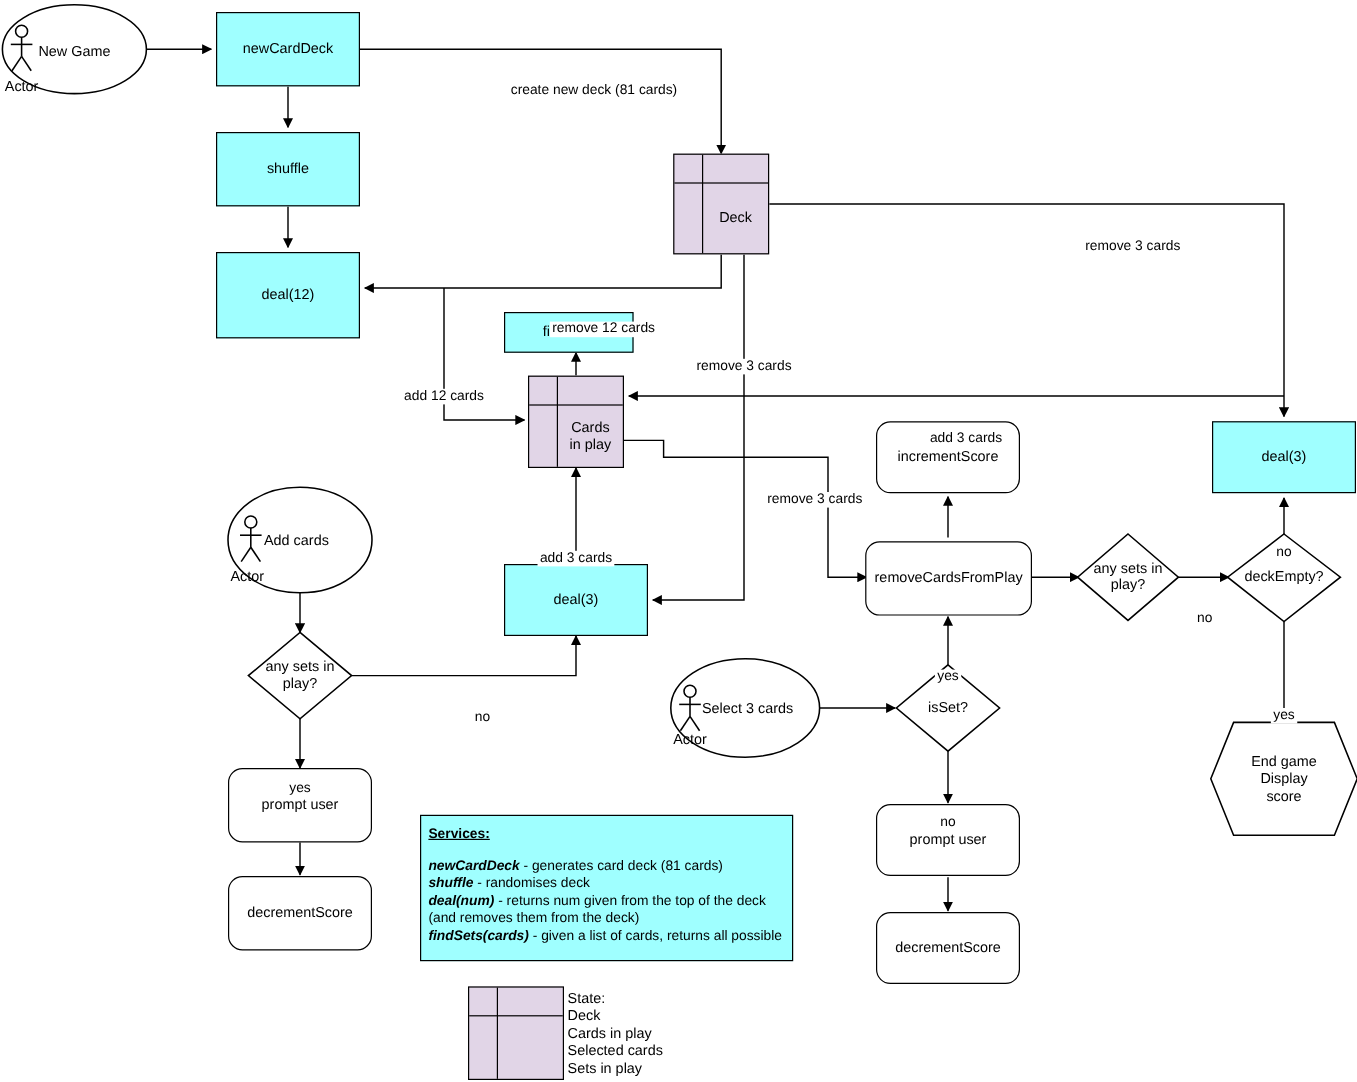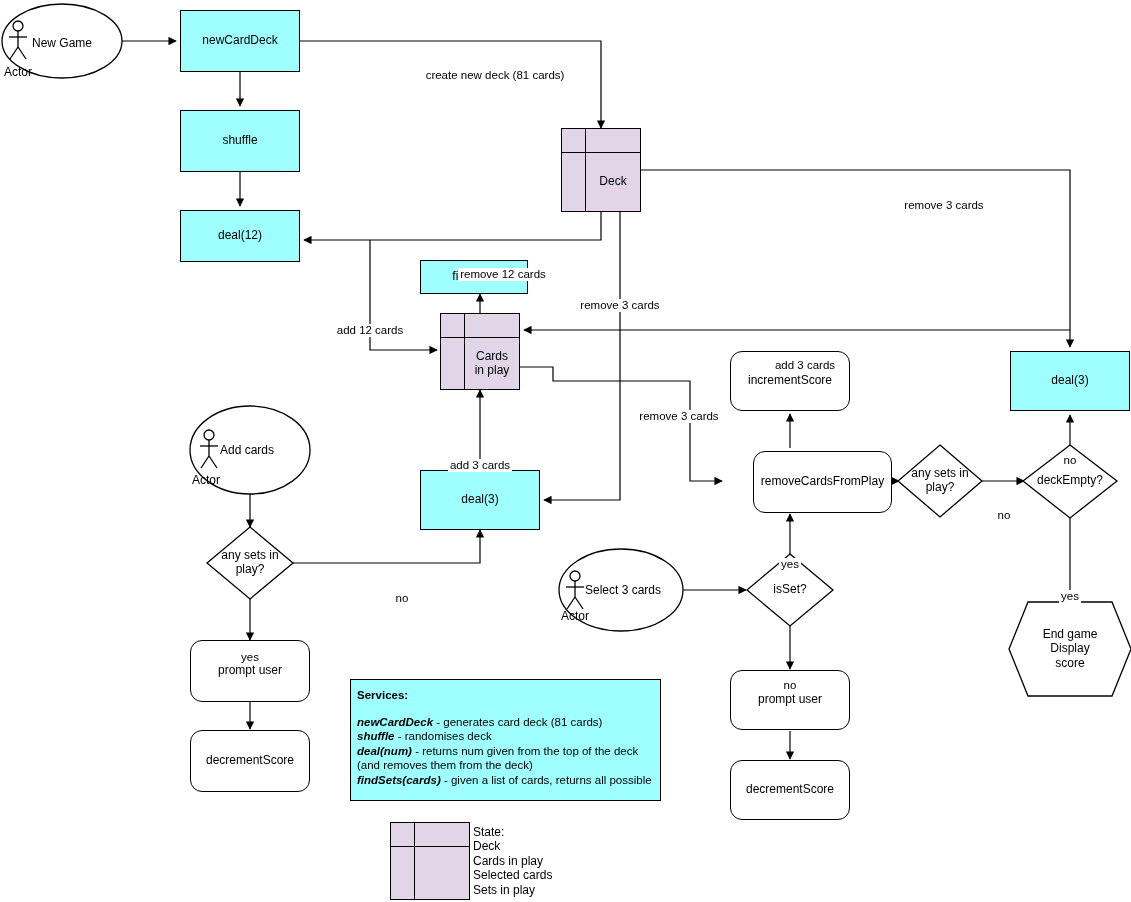--- a/index.html
+++ b/index.html
@@ -137,20 +137,21 @@
     background: #9FFFFF;
     border: 1.3px solid #000000;
     box-sizing: border-box;
     padding: 8px 6px 4px 6px;
     font-size: 11.5px;
     line-height: 1.27;
     color: #000000;
   }
   #services-box .svc-title {
     font-weight: bold;
+    text-decoration: underline;
     margin-bottom: 12px;
   }
   #services-box .svc-line b {
     font-style: italic;
   }
   #state-legend-text {
     position: absolute;
     left: 473px;
     top: 825px;
     font-size: 12px;
@@ -269,21 +270,21 @@
 
   <div class="usecase" style="left:559px; top:549px; width:124px; height:82px;">
     <div class="uc-label" style="left:26px; top:34px;">Select 3 cards</div>
     <div class="actor-label" style="left:2px; top:60px;">Actor</div>
   </div>
 
   <div class="node proc" style="left:180px; top:10px; width:120px; height:62px;">newCardDeck</div>
 
   <div class="node proc" style="left:180px; top:110px; width:120px; height:62px;">shuffle</div>
 
-  <div class="node proc" style="left:180px; top:210px; width:120px; height:52px;">deal(12)</div>
+  <div class="node proc" style="left:180px; top:210px; width:120px; height:72px;">deal(12)</div>
 
   <div class="node proc" style="left:420px; top:260px; width:108px; height:34px;">findSets</div>
 
   <div class="node proc" style="left:420px; top:470px; width:120px; height:60px;">deal(3)</div>
 
   <div class="node proc" style="left:1010px; top:351px; width:120px; height:60px;">deal(3)</div>
 
   <div class="state-node" style="left:561px; top:128px; width:80px; height:84px;">
     <div class="hdr"></div>
     <div class="col"></div>
@@ -296,21 +297,21 @@
     <div class="txt">Cards
 in play</div>
   </div>
 
   <div class="node rounded" style="left:190px; top:640px; width:120px; height:62px;">prompt user</div>
 
   <div class="node rounded" style="left:190px; top:730px; width:120px; height:62px;">decrementScore</div>
 
   <div class="node rounded" style="left:730px; top:351px; width:120px; height:60px;">incrementScore</div>
 
-  <div class="node rounded" style="left:721px; top:451px; width:139px; height:62px;margin-left:32px;">removeCardsFromPlay</div>
+  <div class="node rounded" style="left:721px; top:451px; width:139px; height:62px;">removeCardsFromPlay</div>
 
   <div class="node rounded" style="left:730px; top:670px; width:120px; height:60px;">prompt user</div>
 
   <div class="node rounded" style="left:730px; top:760px; width:120px; height:60px;">decrementScore</div>
 
   <div class="diamond-label" style="left:250px; top:563px;">any sets in
 play?</div>
   <div class="diamond-label" style="left:790px; top:590px;">isSet?</div>
   <div class="diamond-label" style="left:940px; top:481px;">any sets in
 play?</div>

